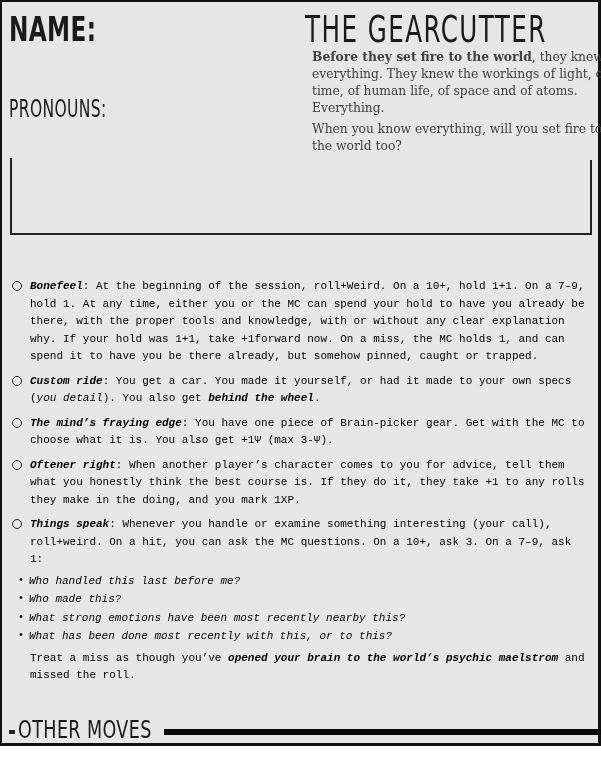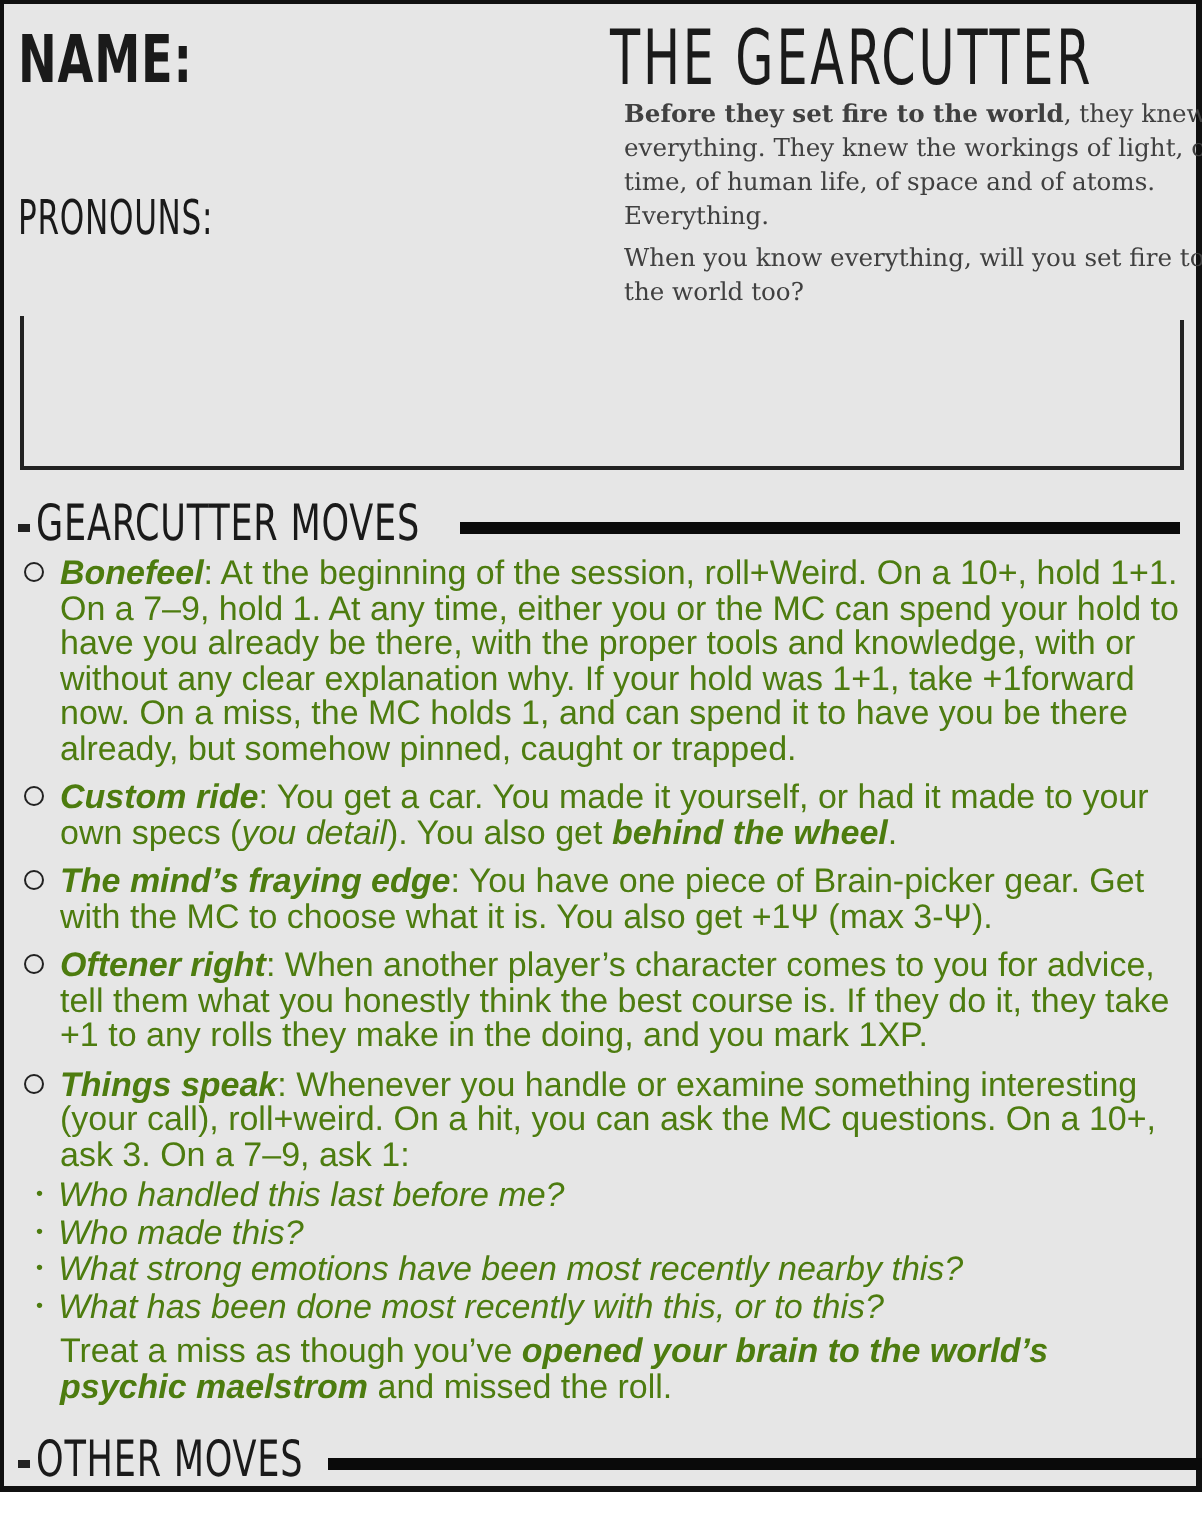--- a/index.html
+++ b/index.html
@@ -27,21 +27,21 @@
   .section-head .tick { position:absolute; left:7px; width:6px; height:4px; background:#222; }
   .section-head .label { position:absolute; left:16px; font-size:25px; transform:scaleX(0.78); }
   .section-head .rule { position:absolute; right:8px; height:6px; background:#0a0a0a; }
   .sup { font-size:14px; vertical-align:top; position:relative; top:3px; }
 
   .impression-box { position:absolute; left:8px; top:158px; width:578px; height:73px;
     border:2px solid #222; border-top:none; box-sizing:content-box; }
   .impression-box .leftcap { position:absolute; left:-2px; top:-2px; width:2px; height:6px; background:#222; }
 
   .moves { position:absolute; left:8px; top:276px; width:580px;
-    font-family:Liberation Sans, sans-serif; font-size:17px; line-height:17.5px; color:#4d7c0f; }
+    font-family:Liberation Mono, monospace; font-size:11px; line-height:17.5px; color:#000000; }
   .move { position:relative; padding-left:20px; margin-bottom:7px; }
   .move .radio { position:absolute; left:2px; top:3px; width:8px; height:8px; border:1.6px solid #222; border-radius:50%; }
   .move .mname { font-weight:bold; font-style:italic; }
   .move i { font-style:italic; }
   .move b.bi { font-weight:bold; font-style:italic; }
   .qlist { list-style:none; margin:3px 0 0 0; padding:0; }
   .qlist li { position:relative; padding-left:11px; font-style:italic; margin-left:-12px; line-height:18.6px; }
   .qlist li::before { content:"•"; position:absolute; left:0; font-style:normal; font-size:10px; }
   .trailer { margin-top:4px; }
 </style>
@@ -56,25 +56,20 @@
 
   <div class="intro">
     <p><b>Before they set fire to the world</b><span>, they knew everything. They knew the workings of light, of time, of human life, of space and of atoms. Everything.</span></p>
     <p>When you know everything, will you set fire to the world too?</p>
   </div>
 
   <div class="impression-box">
     <div class="leftcap"></div>
   </div>
 
-  <div class="section-head" style="top:245px;">
-    <div class="tick" style="top:15px;"></div>
-    <div class="stencil label" style="top:0px;">GEARCUTTER MOVES</div>
-    <div class="rule" style="top:14px; left:228px;"></div>
-  </div>
 
   <div class="moves">
     <div class="move">
       <span class="radio"></span>
       <span class="mname">Bonefeel</span><span>: At the beginning of the session, roll+Weird. On a 10+, hold 1+1. On a 7–9, hold 1. At any time, either you or the MC can spend your hold to have you already be there, with the proper tools and knowledge, with or without any clear explanation why. If your hold was 1+1, take +1forward now. On a miss, the MC holds 1, and can spend it to have you be there already, but somehow pinned, caught or trapped.</span>
     </div>
     <div class="move">
       <span class="radio"></span>
       <span class="mname">Custom ride</span><span>: You get a car. You made it yourself, or had it made to your own specs (</span><i>you detail</i><span>). You also get </span><b class="bi">behind the wheel</b><span>.</span>
     </div>

